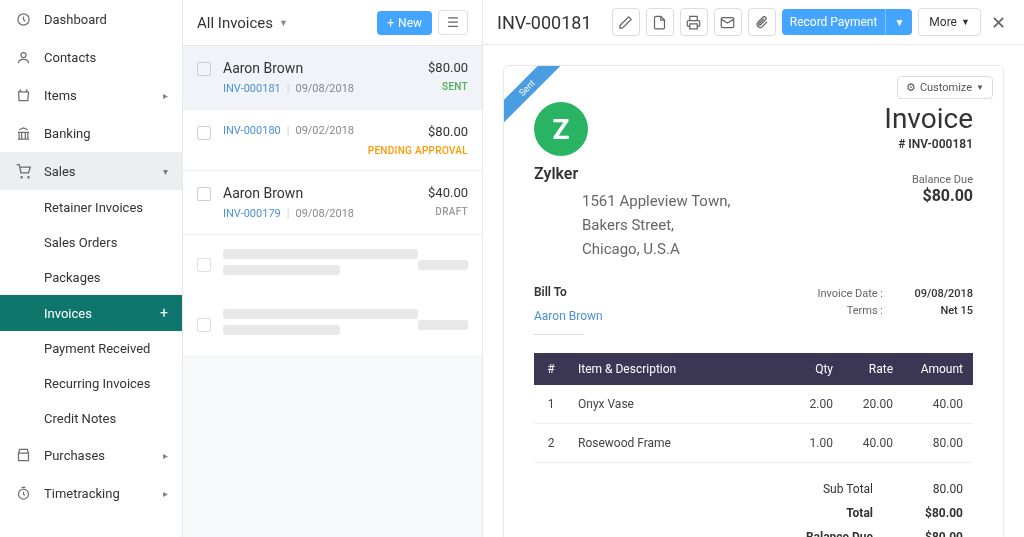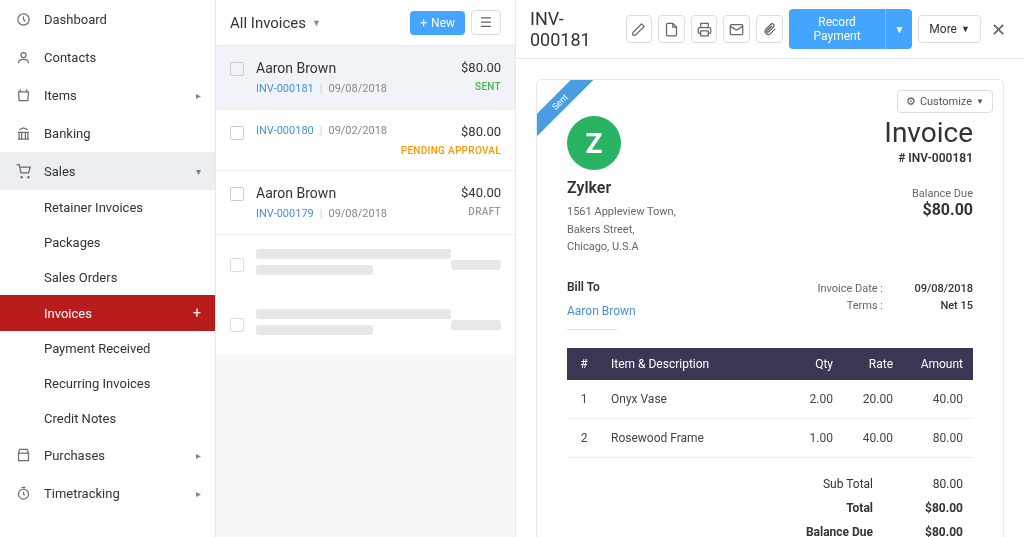--- a/index.html
+++ b/index.html
@@ -1,27 +1,27 @@
 <!DOCTYPE html>
 <html><head>
 <meta charset="utf-8">
 <style>
 * { margin: 0; padding: 0; box-sizing: border-box; font-family: -apple-system, BlinkMacSystemFont, "Segoe UI", Roboto, sans-serif; }
 body { background: #bee3f8; display: flex; justify-content: center; }
 .app { width: 1024px; height: 537px; background: #fff; display: flex; overflow: hidden; }
 
 
-.sidebar { width: 216px; background: #fff; border-right: 1px solid #e8e8e8; overflow-y: auto; font-size: 13px; color: #333; }
+.sidebar { width: 183px; background: #fff; border-right: 1px solid #e8e8e8; overflow-y: auto; font-size: 13px; color: #333; }
 .nav-item { display: flex; align-items: center; padding: 10px 14px; cursor: pointer; position: relative; }
 .nav-item.expanded { background: #eceff1; }
 .nav-icon { width: 18px; height: 18px; margin-right: 12px; display: flex; align-items: center; justify-content: center; opacity: 0.7; }
 .nav-chevron { margin-left: auto; font-size: 10px; opacity: 0.6; }
 .nav-plus { margin-left: auto; font-size: 14px; }
 .sub-item { padding: 10px 14px 10px 44px; cursor: pointer; font-size: 13px; color: #333; }
-.sub-item.active { background: #b91c1c; color: #fff; display: flex; align-items: center; }
+.sub-item.active { background: #0f766e; color: #fff; display: flex; align-items: center; }
 .sub-item.active .nav-plus { color: #fff; }
 
 
 .list-panel { width: 300px; border-right: 1px solid #e8e8e8; display: flex; flex-direction: column; background: #f7f8fa; }
 .list-header { display: flex; align-items: center; padding: 10px 14px; background: #fff; border-bottom: 1px solid #e8e8e8; }
 .list-title { font-size: 15px; color: #333; display: flex; align-items: center; cursor: pointer; }
 .list-title .caret { font-size: 9px; margin-left: 6px; color: #888; }
 .btn-new { margin-left: auto; background: #44a5ff; color: #fff; border: none; border-radius: 4px; padding: 5px 10px; font-size: 12px; cursor: pointer; display: flex; align-items: center; gap: 4px; }
 .btn-list { margin-left: 6px; background: #fff; border: 1px solid #ddd; border-radius: 4px; padding: 4px 8px; cursor: pointer; color: #666; }
 .inv-row { display: flex; padding: 14px; border-bottom: 1px solid #eee; background: #fff; cursor: pointer; }
@@ -59,21 +59,21 @@
 .detail-body { flex: 1; overflow-y: auto; padding: 20px; }
 .invoice-card { border: 1px solid #e8e8e8; border-radius: 6px; position: relative; padding: 36px 30px 24px; background: #fff; box-shadow: 0 1px 3px rgba(0,0,0,0.04); }
 .ribbon { position: absolute; top: 0; left: 0; width: 60px; height: 60px; overflow: hidden; }
 .ribbon-inner { position: absolute; width: 90px; background: #4a9de0; color: #fff; font-size: 9px; text-align: center; padding: 3px 0; transform: rotate(-45deg); top: 14px; left: -22px; }
 .customize-btn { position: absolute; top: 10px; right: 10px; background: #fff; border: 1px solid #ddd; border-radius: 4px; padding: 4px 8px; font-size: 11px; cursor: pointer; display: flex; align-items: center; gap: 4px; color: #555; }
 
 .invoice-top { display: flex; justify-content: space-between; margin-bottom: 24px; }
 .company { }
 .logo { width: 54px; height: 54px; background: #28b463; border-radius: 50%; color: #fff; display: flex; align-items: center; justify-content: center; font-size: 28px; font-weight: 700; margin-bottom: 8px; }
 .company-name { font-size: 16px; font-weight: 600; color: #333; margin-bottom: 6px; }
-.company-addr { font-size: 11px; color: #666; line-height: 1.6; }
+.company-addr { font-size: 15px; color: #666; line-height: 1.6; margin-left: 48px; }
 .invoice-label { text-align: right; }
 .invoice-label h2 { font-size: 28px; font-weight: 400; color: #333; margin-bottom: 2px; }
 .invoice-num { font-size: 12px; color: #333; font-weight: 600; margin-bottom: 22px; }
 .balance-label { font-size: 11px; color: #666; }
 .balance-amt { font-size: 16px; font-weight: 700; color: #333; }
 
 .invoice-meta { display: flex; justify-content: space-between; margin-bottom: 18px; }
 .bill-to h4 { font-size: 12px; color: #333; font-weight: 600; margin-bottom: 6px; }
 .bill-to a { font-size: 12px; color: #4a90d9; text-decoration: none; }
 .bill-to .underline { width: 50px; height: 1px; background: #ddd; margin-top: 10px; }
@@ -144,22 +144,22 @@
           <svg viewBox="0 0 24 24" fill="none" stroke="currentColor" stroke-width="2">
             <circle cx="9" cy="21" r="1"></circle>
             <circle cx="20" cy="21" r="1"></circle>
             <path d="M1 1h4l3 13h12l3-9H6"></path>
           </svg>
         </span>
       <span>Sales</span>
       <span class="nav-chevron">▾</span>
     </div>
     <div class="sub-item">Retainer Invoices</div>
+    <div class="sub-item">Sales Orders</div>
     <div class="sub-item">Packages</div>
-    <div class="sub-item">Sales Orders</div>
     <div class="sub-item active">
       <span>Invoices</span>
       <span class="nav-plus">+</span>
     </div>
     <div class="sub-item">Payment Received</div>
     <div class="sub-item">Recurring Invoices</div>
     <div class="sub-item">Credit Notes</div>
     <div class="nav-item">
       <span class="nav-icon">
           <svg viewBox="0 0 24 24" fill="none" stroke="currentColor" stroke-width="2">

